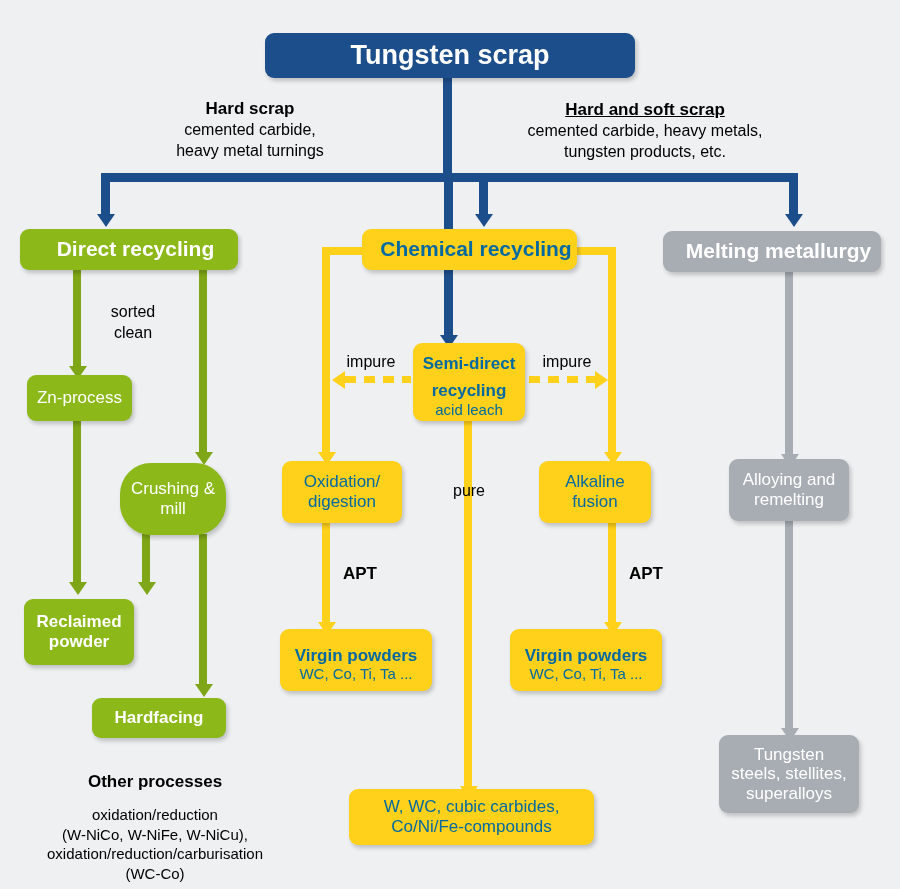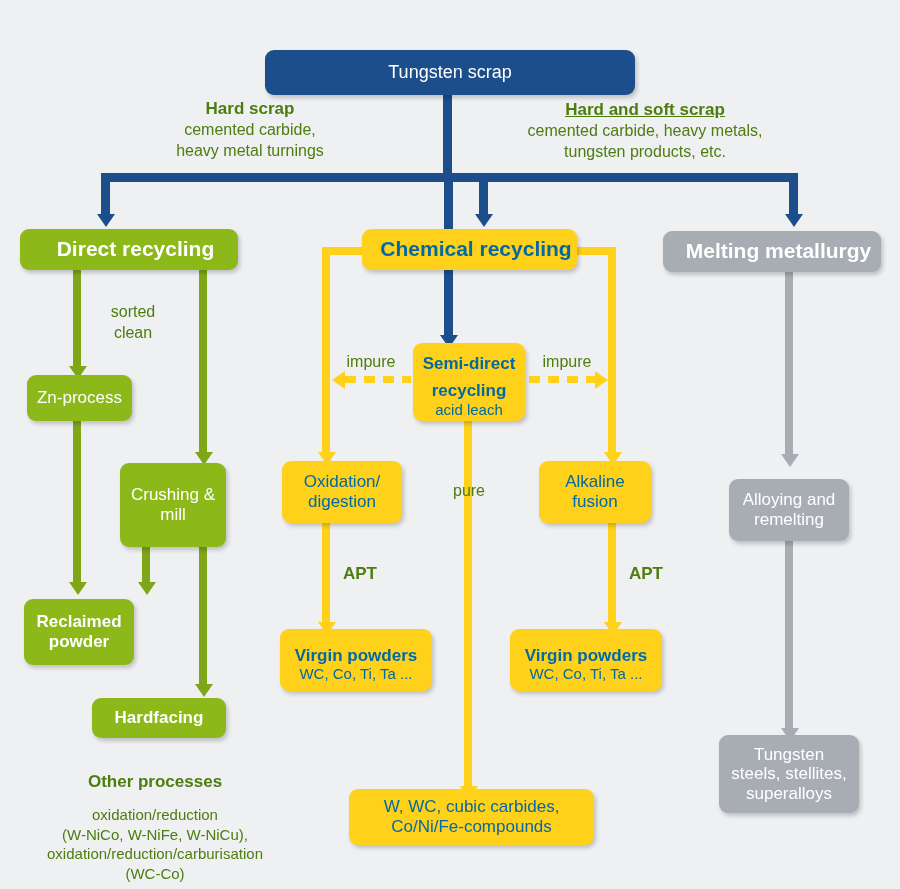--- a/index.html
+++ b/index.html
@@ -24,21 +24,21 @@
     line-height:1.15;
   }
   .node .l1{display:block;}
   .node .l2{display:block;}
 
   .blue   {background:#1c4e8c;color:#ffffff;}
   .green  {background:#8cb81a;color:#ffffff;}
   .yellow {background:#ffd11a;color:#0369a1;}
   .gray   {background:#a7adb3;color:#ffffff;}
 
-  .t-big   {font-size:18px;font-weight:normal;margin-top:17px;}
+  .t-big   {font-size:27px;font-weight:bold;}
   .t-head  {font-size:21px;font-weight:bold;padding-left:13px;}
   .t-norm  {font-size:17px;font-weight:normal;}
   .t-bold  {font-size:17px;font-weight:bold;margin-top:8px;}
   .t-sm    {font-size:15px;font-weight:normal;}
 
   
   .ln{position:absolute;z-index:2;}
   .c-blue{background:#1c4e8c;}
   .c-green{background:#7ea617;}
   .c-yellow{background:#ffd11a;}
@@ -51,21 +51,21 @@
   .ad-green{border-top:13px solid #7ea617;}
   .ad-yellow{border-top:13px solid #ffd11a;}
   .ad-gray{border-top:13px solid #a7adb3;}
   .al-yellow{border-right:13px solid #ffd11a;}
   .ar-yellow{border-left:13px solid #ffd11a;}
 
   .dash{position:absolute;height:7px;z-index:3;
     background:repeating-linear-gradient(to right,#ffd11a 0 11px,transparent 11px 19px);}
 
   
-  .txt{position:absolute;z-index:6;color:#4d7c0f;text-align:center;line-height:1.3;}
+  .txt{position:absolute;z-index:6;color:#000000;text-align:center;line-height:1.3;}
   .txt .hd{font-weight:bold;}
 </style>
 </head>
 <body>
 
 <div id="stage">
 
   <div class="ln c-blue" style="left:443px;top:75px;width:9px;height:98px;"></div>
 
   <div class="ln c-blue" style="left:101px;top:173px;width:697px;height:9px;"></div>
@@ -137,21 +137,21 @@
   </div>
 
   <div class="node gray t-head" style="left:663px;top:231px;width:218px;height:41px;">
     <span class="l1">Melting metallurgy</span>
   </div>
 
   <div class="node green t-norm" style="left:27px;top:375px;width:105px;height:46px;">
     <span class="l1">Zn-process</span>
   </div>
 
-  <div class="node green t-norm" style="left:120px;top:463px;width:106px;height:84px;">
+  <div class="node green t-norm" style="left:120px;top:463px;width:106px;height:72px;border-radius:31px;">
     <span class="l1">Crushing &amp;</span>
     <span class="l2">mill</span>
   </div>
 
   <div class="node green t-bold" style="left:24px;top:591px;width:110px;height:66px;">
     <span class="l1">Reclaimed</span>
     <span class="l2">powder</span>
   </div>
 
   <div class="node green t-bold" style="left:92px;top:690px;width:134px;height:40px;">
@@ -182,21 +182,21 @@
   <div class="node yellow" style="left:510px;top:629px;width:152px;height:62px;">
     <span class="l1 t-bold">Virgin powders</span>
     <span class="l2 t-sm">WC, Co, Ti, Ta ...</span>
   </div>
 
   <div class="node yellow t-norm" style="left:349px;top:789px;width:245px;height:56px;">
     <span class="l1">W, WC, cubic carbides,</span>
     <span class="l2">Co/Ni/Fe-compounds</span>
   </div>
 
-  <div class="node gray t-norm" style="left:729px;top:479px;width:120px;height:62px;">
+  <div class="node gray t-norm" style="left:729px;top:459px;width:120px;height:62px;">
     <span class="l1">Alloying and</span>
     <span class="l2">remelting</span>
   </div>
 
   <div class="node gray t-norm" style="left:719px;top:735px;width:140px;height:78px;">
     <span class="l1">Tungsten</span>
     <span class="l2">steels, stellites,</span>
     <span class="l2">superalloys</span>
   </div>
 

